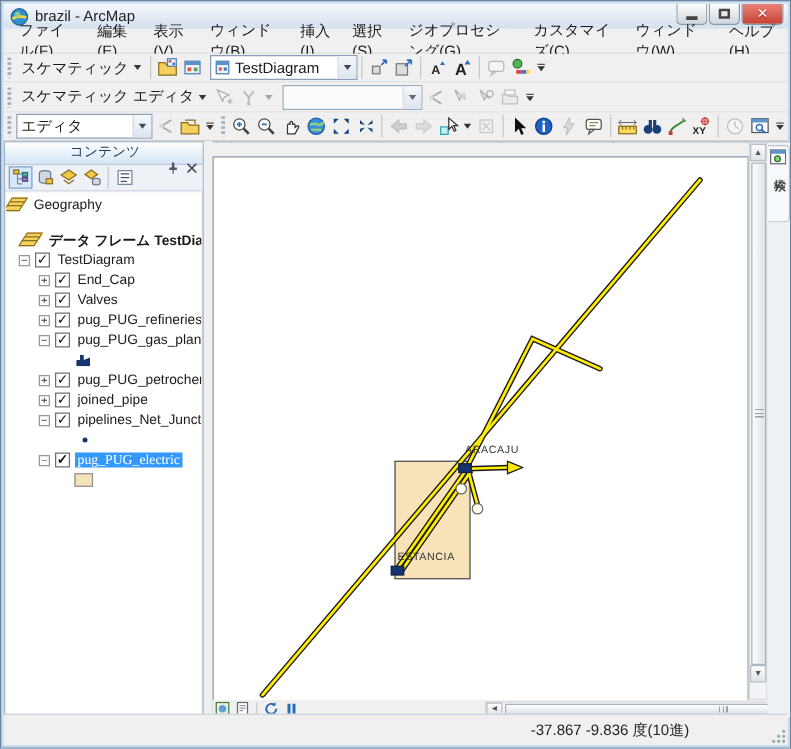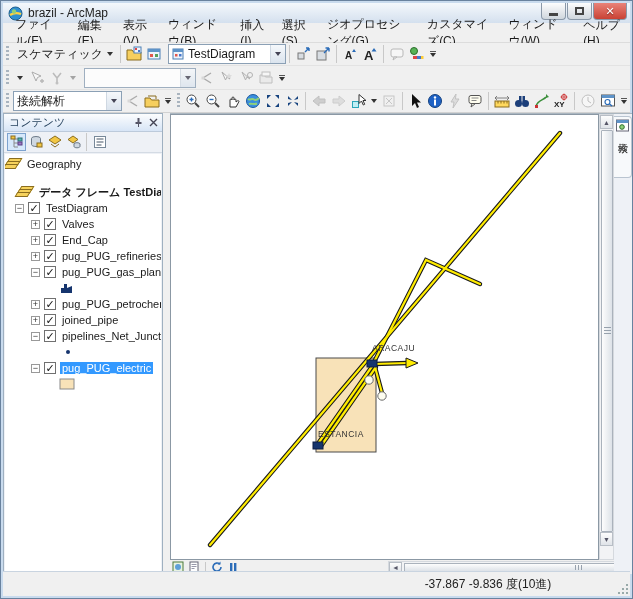--- a/index.html
+++ b/index.html
@@ -43,40 +43,40 @@
   .combo .arrow { margin-left:auto; width:15px; height:18px; display:flex; align-items:center; justify-content:center;
                   background:linear-gradient(#f5f8fb,#dbe4ee); border-left:1px solid #cfd8e2; }
   .combo .arrow .caret { border-top-color:#445; }
 
   
   .main { position:absolute; left:2px; top:112px; width:629px; height:460px; background:#f0f0f0; }
 
   
   .toc { position:absolute; left:0; top:0; width:160px; height:460px; background:#eef1f6; border:1px solid #9fb0c0; }
   .toc-header { height:18px; background:linear-gradient(#fcfdfe,#d7e5f6); border-bottom:1px solid #bccadb;
-                display:flex; align-items:center; padding:0 3px 0 5px; font-size:11px; color:#1f3c58; }
+                display:flex; align-items:center; padding:0 3px 0 5px; font-size:11px; color:#1f3c58;flex-direction:column; }
   .toc-header .sp { margin-left:auto; display:flex; gap:4px; align-items:center; }
   .toc-tools { height:21px; background:#eef1f6; display:flex; align-items:center; padding-left:3px; border-bottom:1px solid #d4dbe4; }
   .tocbtn { width:19px; height:18px; display:flex; align-items:center; justify-content:center; border:1px solid transparent; }
   .tocbtn.sel { background:#d6e8fb; border:1px solid #7da2ce; }
   .tree { position:absolute; left:1px; right:1px; top:40px; bottom:1px; background:#fff; overflow:hidden; font-size:11px; }
   .trow { height:16px; display:flex; align-items:center; gap:4px; white-space:nowrap; }
   .trow .lbl { padding:0 2px; }
   .trow.selected .lbl { background:#3399ff; color:#fff; }
   .exp { width:9px; height:9px; border:1px solid #999; background:#fff; font-size:9px; line-height:7px; text-align:center; color:#333; flex:none; }
   .exp.plus::before { content:"+"; } .exp.minus::before { content:"−"; }
   .cbx { width:12px; height:12px; border:1px solid #707070; background:#fff; font-size:11px; line-height:10px; text-align:center; color:#111; flex:none; }
   .cbx.checked::before { content:"✓"; font-weight:bold; }
   .dficon { width:16px; height:12px; position:relative; flex:none; }
   .dficon i { position:absolute; left:0; width:13px; height:5px; background:#f6d25c; border:1px solid #8a6d1f; transform:skewX(-30deg); }
   .dficon i:nth-child(1){ top:0; left:3px;} .dficon i:nth-child(2){ top:3px; left:1px;} .dficon i:nth-child(3){ top:6px; left:-1px;}
 
   
   .mapzone { position:absolute; left:167px; top:0; width:462px; height:460px; background:#f0f0f0; border-top:1px solid #aab6c0; }
-  .canvas { position:absolute; left:0; top:0; width:429px; height:446px; background:#fff; border:1px solid #8b98a4; }
+  .canvas { position:absolute; left:0; top:11px; width:429px; height:446px; background:#fff; border:1px solid #8b98a4; }
   .maplabel { position:absolute; font-size:8.5px; color:#333; letter-spacing:.5px; }
 
   
   .vscroll { position:absolute; left:429px; top:0; width:15px; height:446px; background:#f2f3f5; border:1px solid #d5d9de; }
   .sbtn { position:absolute; left:0; width:13px; height:14px; background:linear-gradient(#fdfdfd,#dfe3e8); border:1px solid #b8bec6;
           display:flex; align-items:center; justify-content:center; font-size:7px; color:#556; }
   .vthumb { position:absolute; left:1px; top:15px; width:12px; height:402px; background:linear-gradient(90deg,#fdfdfd,#dde2e8); border:1px solid #aab2bc; border-radius:1px; }
   .vthumb .gripm { position:absolute; left:2px; top:50%; width:7px; height:7px; margin-top:-4px;
           background:repeating-linear-gradient(to bottom,#97a1ad 0 1px,transparent 1px 3px); }
   .bottomstrip { position:absolute; left:0; top:446px; width:444px; height:14px; background:#f0f0f0; display:flex; align-items:center; }
@@ -224,20 +224,21 @@
     </span>
     <span class="tovf">
         <i></i>
         <span class="caret"></span>
       </span>
   </div>
 
   <div class="tbar tb2">
     <span class="tgrip"></span>
     <span class="tlabel">
+      <span>スケマティック エディタ</span>
       <span class="caret"></span>
     </span>
     <span class="tb gray">
       <svg width="16" height="16" viewBox="0 0 16 16">
         <path d="M3 2l4 9 1.5-3.5L12 6z" fill="#fff" stroke="#444"></path>
           <path d="M11 11h4m-2-2v4" stroke="#2b6cb8" stroke-width="1.4"></path>
       </svg>
     </span>
     <span class="tb gray">
       <svg width="16" height="16" viewBox="0 0 16 16">
@@ -278,21 +279,21 @@
     </span>
     <span class="tovf">
         <i></i>
         <span class="caret"></span>
       </span>
   </div>
 
   <div class="tbar tb3">
     <span class="tgrip"></span>
     <span class="combo" style="width:110px;">
-      <span>接続解析</span>
+      <span>エディタ</span>
       <span class="arrow">
           <span class="caret"></span>
         </span>
     </span>
     <span class="tb gray">
       <svg width="16" height="16" viewBox="0 0 16 16">
         <path d="M13 3L5 8l8 5" stroke="#444" stroke-width="1.4" fill="none"></path>
           <rect x="3.5" y="6.5" width="3" height="3" fill="#9bd"></rect>
       </svg>
     </span>
@@ -515,26 +516,26 @@
           <span class="lbl">データ フレーム TestDiagram</span>
         </div>
         <div class="trow" style="padding-left:10px;">
           <span class="exp minus"></span>
           <span class="cbx checked"></span>
           <span class="lbl">TestDiagram</span>
         </div>
         <div class="trow" style="padding-left:26px;">
           <span class="exp plus"></span>
           <span class="cbx checked"></span>
-          <span class="lbl">Valves</span>
+          <span class="lbl">End_Cap</span>
         </div>
         <div class="trow" style="padding-left:26px;">
           <span class="exp plus"></span>
           <span class="cbx checked"></span>
-          <span class="lbl">End_Cap</span>
+          <span class="lbl">Valves</span>
         </div>
         <div class="trow" style="padding-left:26px;">
           <span class="exp plus"></span>
           <span class="cbx checked"></span>
           <span class="lbl">pug_PUG_refineries</span>
         </div>
         <div class="trow" style="padding-left:26px;">
           <span class="exp minus"></span>
           <span class="cbx checked"></span>
           <span class="lbl">pug_PUG_gas_plants</span>
@@ -557,21 +558,21 @@
         <div class="trow" style="padding-left:26px;">
           <span class="exp minus"></span>
           <span class="cbx checked"></span>
           <span class="lbl">pipelines_Net_Junctions</span>
         </div>
         <div class="trow" style="padding-left:60px;">
           <svg width="6" height="6" viewBox="0 0 6 6">
             <circle cx="3" cy="3" r="2" fill="#16356e"></circle>
           </svg>
         </div>
-        <div class="trow selected" style="padding-left:26px;">
+        <div class="trow selected" style="padding-left:26px;font-family:Liberation Serif, serif;">
           <span class="exp minus"></span>
           <span class="cbx checked"></span>
           <span class="lbl">pug_PUG_electric</span>
         </div>
         <div class="trow" style="padding-left:54px;">
           <svg width="16" height="12" viewBox="0 0 16 12">
             <rect x="1" y="1" width="14" height="10" fill="#f8e2b8" stroke="#8a8a8a"></rect>
           </svg>
         </div>
       </div>

